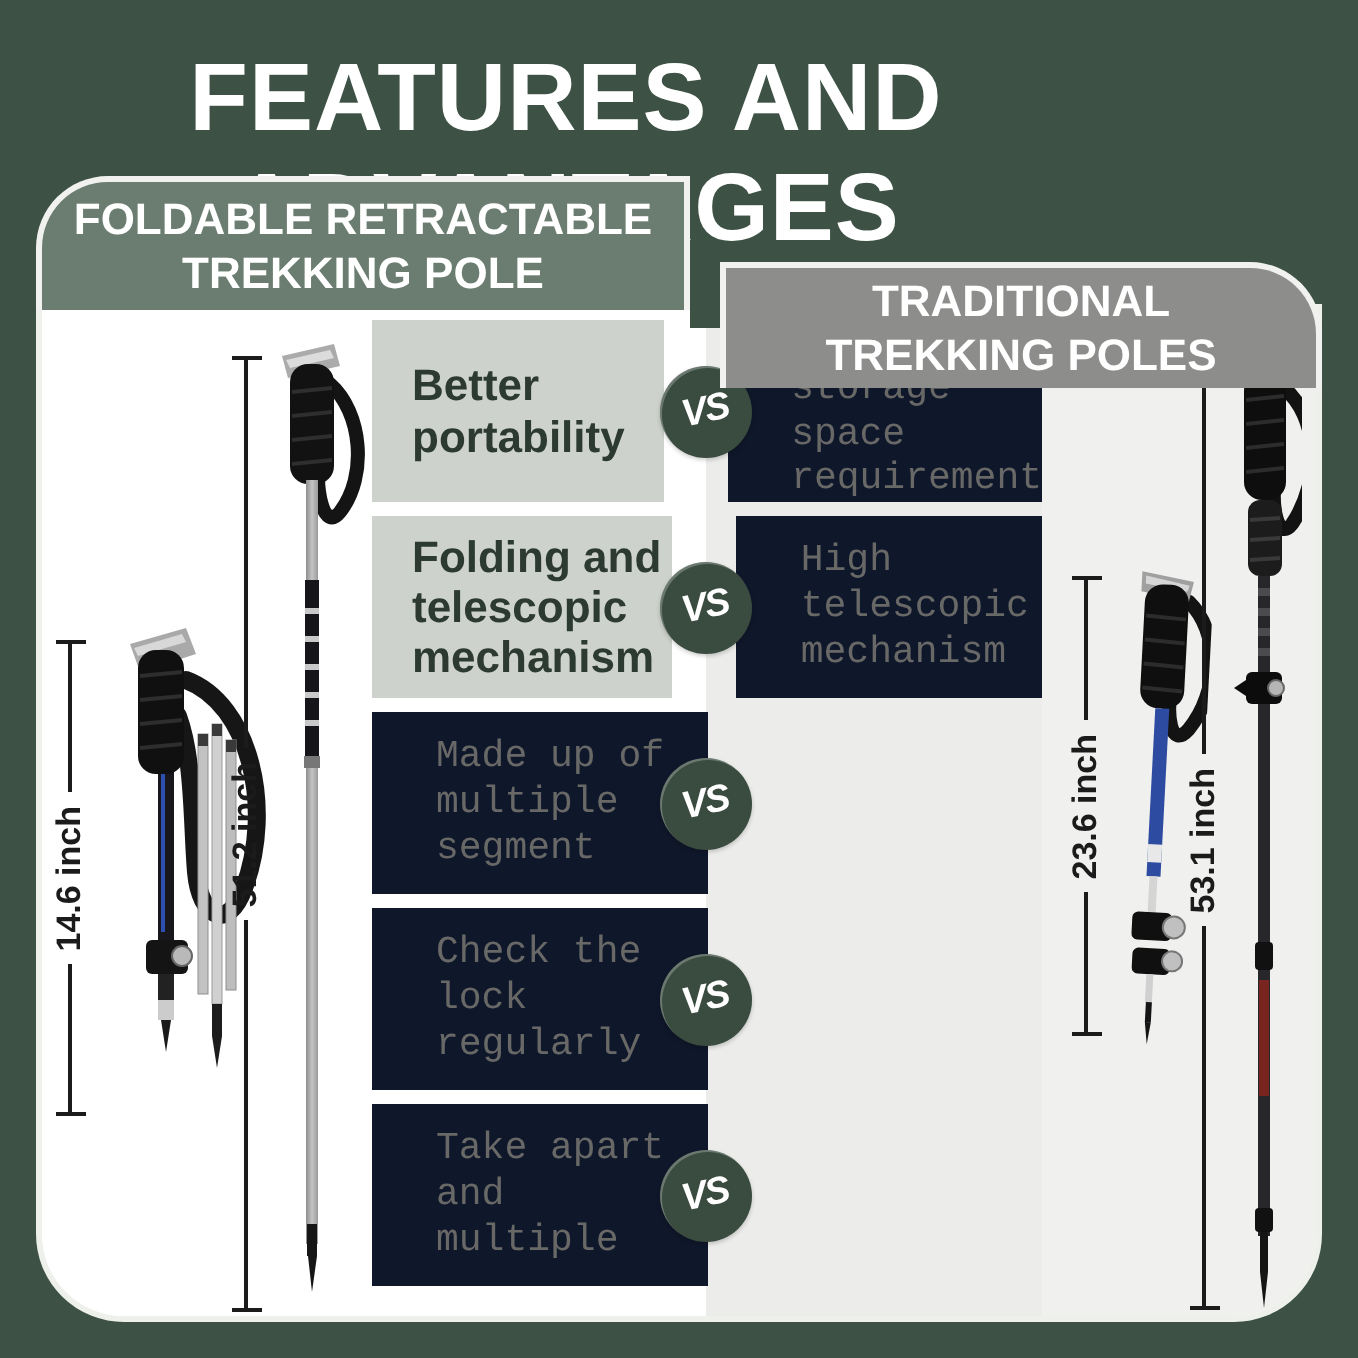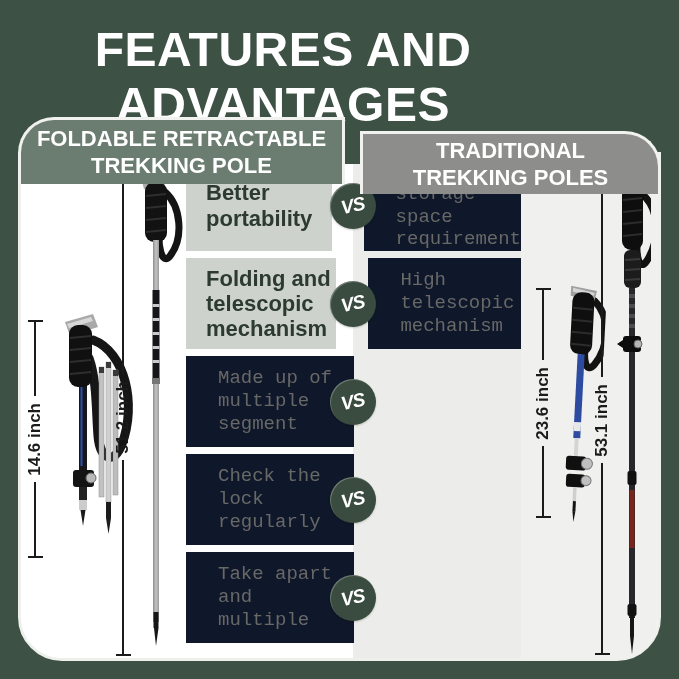--- a/index.html
+++ b/index.html
@@ -18,21 +18,21 @@
     position:absolute;left:0;top:22px;width:566px;text-align:center;
     color:#ffffff;font-size:48px;font-weight:800;letter-spacing:.5px;
   }
   .header{
     position:absolute;box-sizing:border-box;display:flex;align-items:center;justify-content:center;
     color:#fff;font-weight:800;font-size:22px;line-height:1.25;text-align:center;
     white-space:pre-line;border:3px solid #f1f2ef;z-index:4;
   }
   .header-left{
     left:18px;top:88px;width:327px;height:67px;
-    background:var(--left-header-bg);border-radius:36px 0 0 0;border-bottom:none;margin-top:29px;
+    background:var(--left-header-bg);border-radius:36px 0 0 0;border-bottom:none;
   }
   .header-right{
     left:360px;top:100px;width:301px;height:63px;
     background:var(--right-header-bg);border-radius:0 36px 0 0;border-bottom:none;margin-top:31px;
   }
   .header-gap{position:absolute;left:345px;top:150px;width:15px;height:14px;background:var(--background);z-index:3;}
   .card{
     position:absolute;left:18px;top:152px;width:643px;height:509px;box-sizing:border-box;
     background:#ffffff;border:3px solid var(--card-border);border-radius:0 0 44px 44px;z-index:1;
   }

